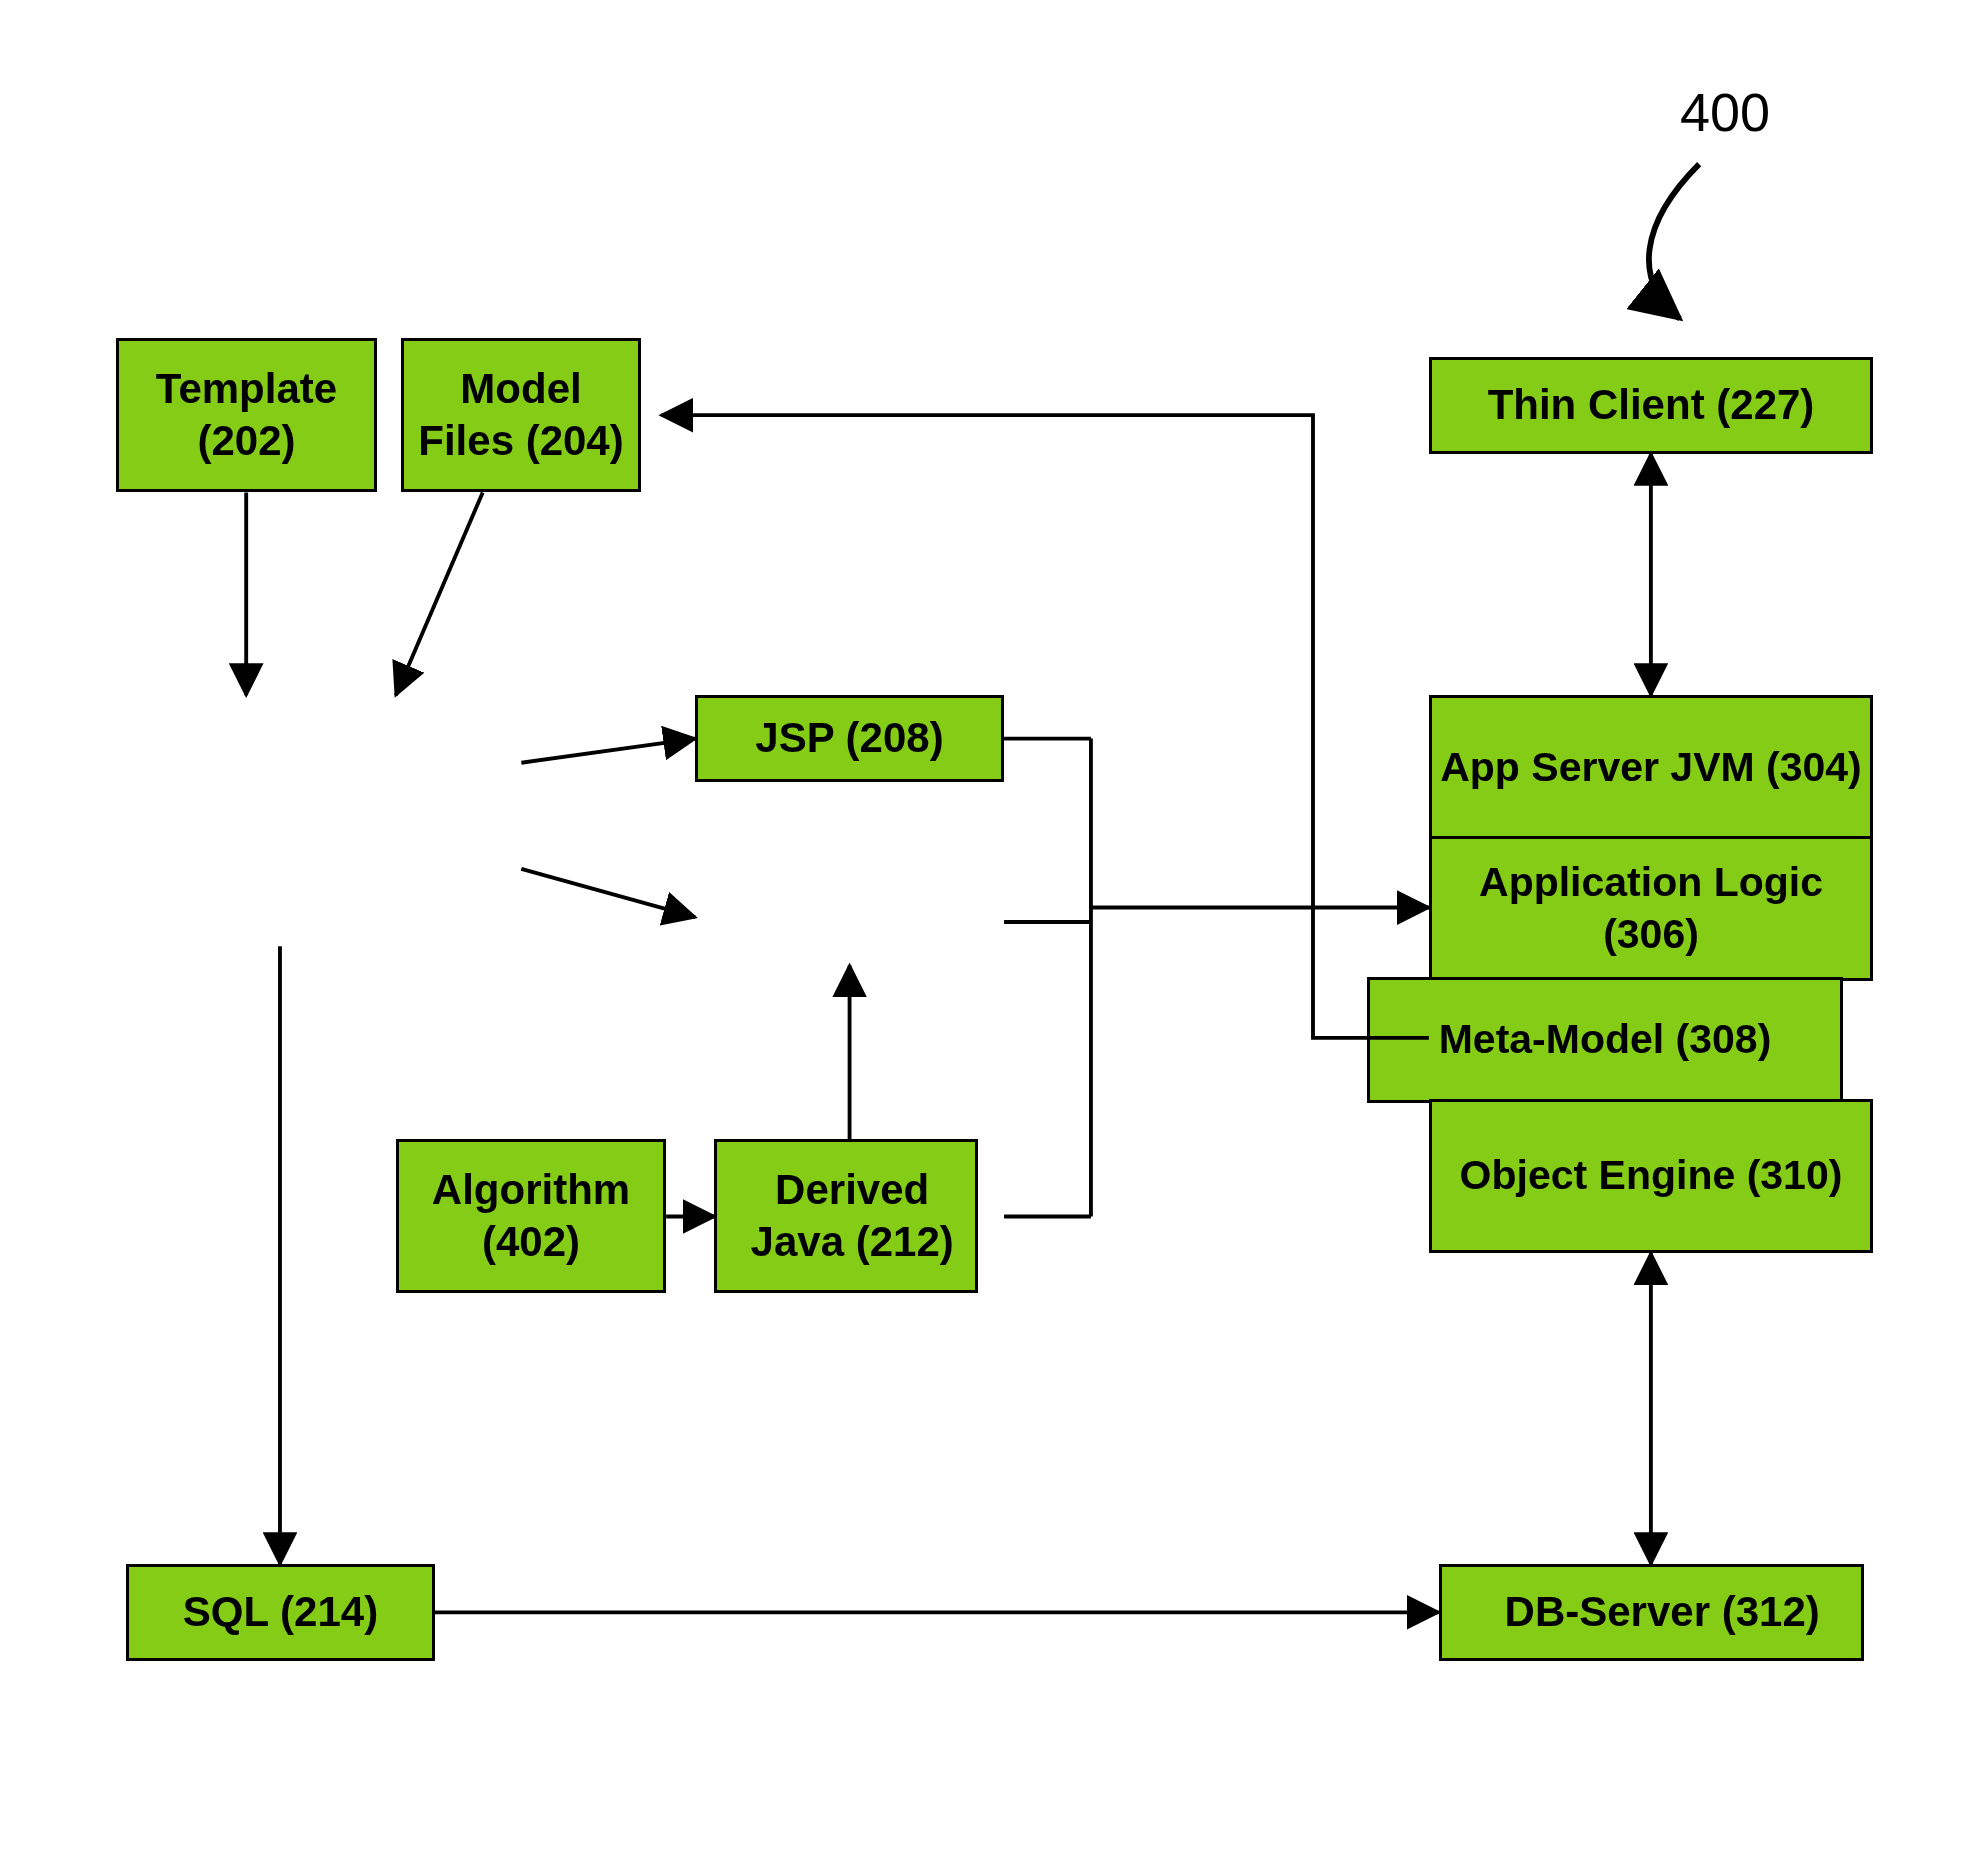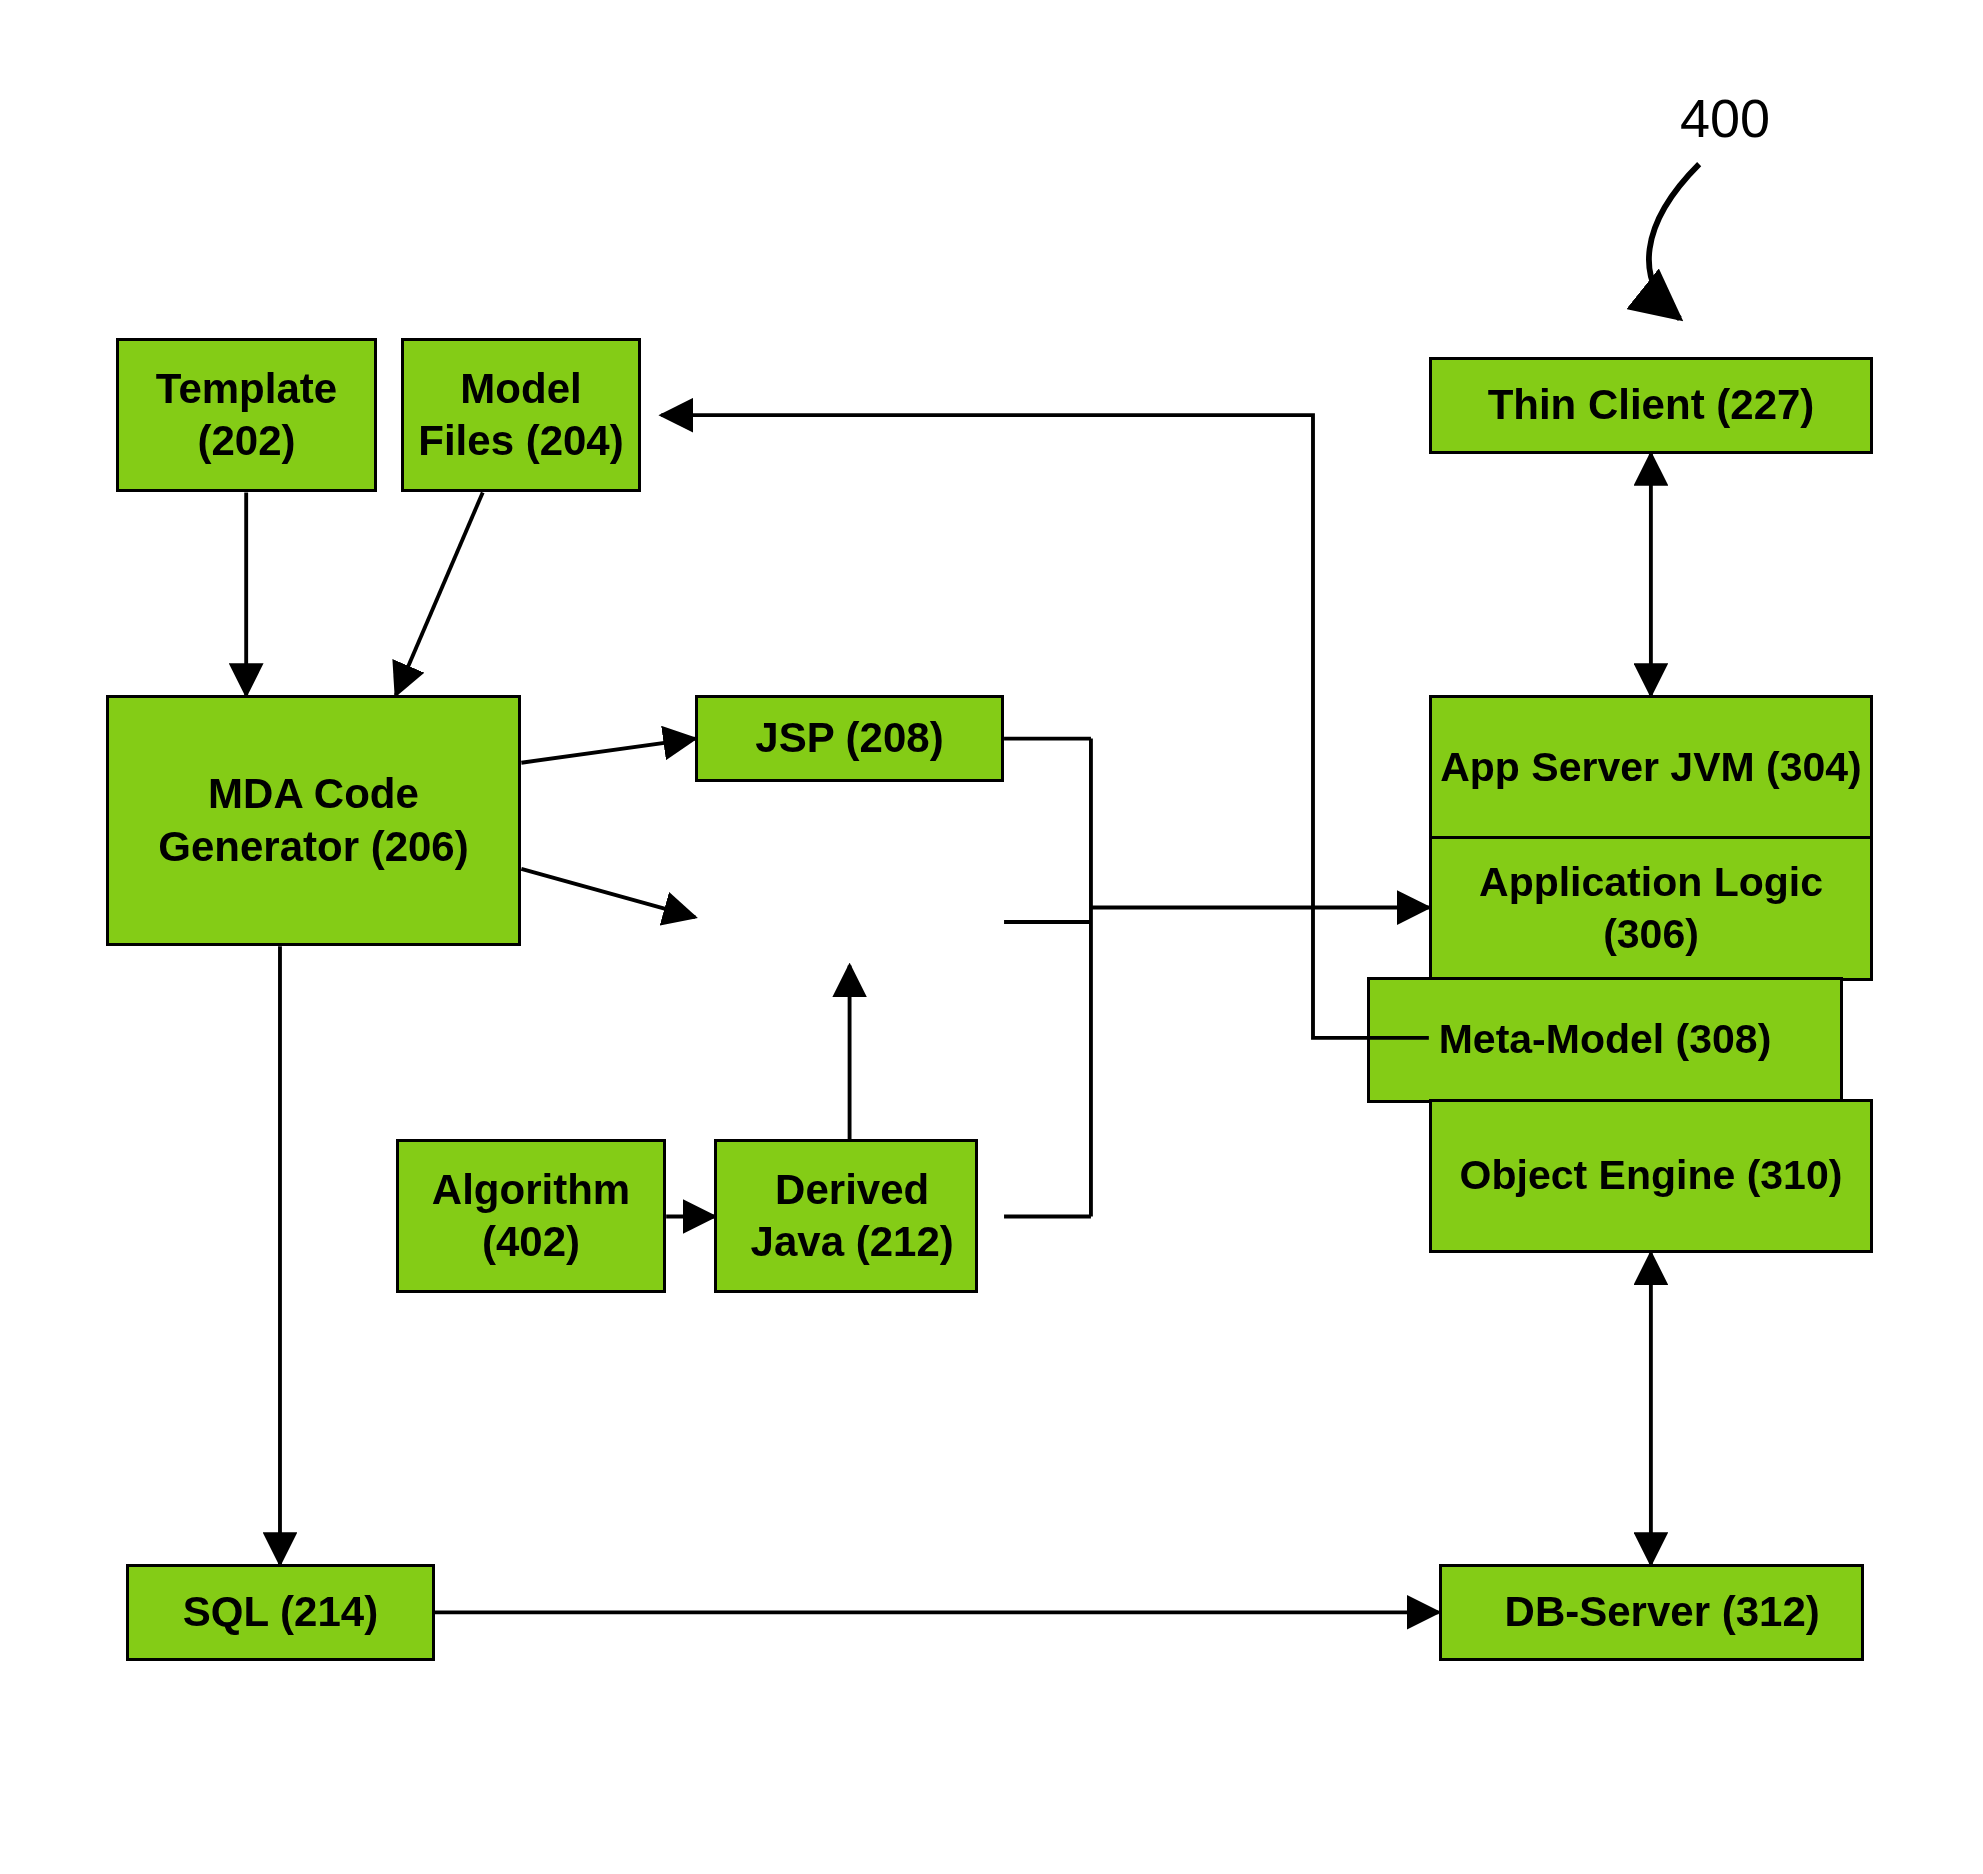--- a/index.html
+++ b/index.html
@@ -50,27 +50,26 @@
     stroke: #000;
     stroke-width: 6;
     fill: none;
   }
 </style>
 </head>
 <body>
 
 <div class="canvas">
 
-  <div class="label" style="left:1680px; top:87px;">400</div>
+  <div class="label" style="left:1680px; top:81px;">400</div>
 
   <div class="box" style="left:116px; top:338px; width:261px; height:154px;">Template (202)</div>
 
   <div class="box" style="left:401px; top:338px; width:240px; height:154px;">Model Files (204)</div>
 
-  <div class="box" style="left:106px; top:695px; width:415px; height:251px;">MDA Code Generator (206)</div>
 
   <div class="box" style="left:695px; top:695px; width:309px; height:87px;">JSP (208)</div>
 
 
   <div class="box" style="left:396px; top:1139px; width:270px; height:154px;">Algorithm (402)</div>
 
   <div class="box" style="left:714px; top:1139px; width:264px; height:154px;padding-left:20px;">Derived Java (212)</div>
 
   <div class="box" style="left:126px; top:1564px; width:309px; height:97px;">SQL (214)</div>
 

